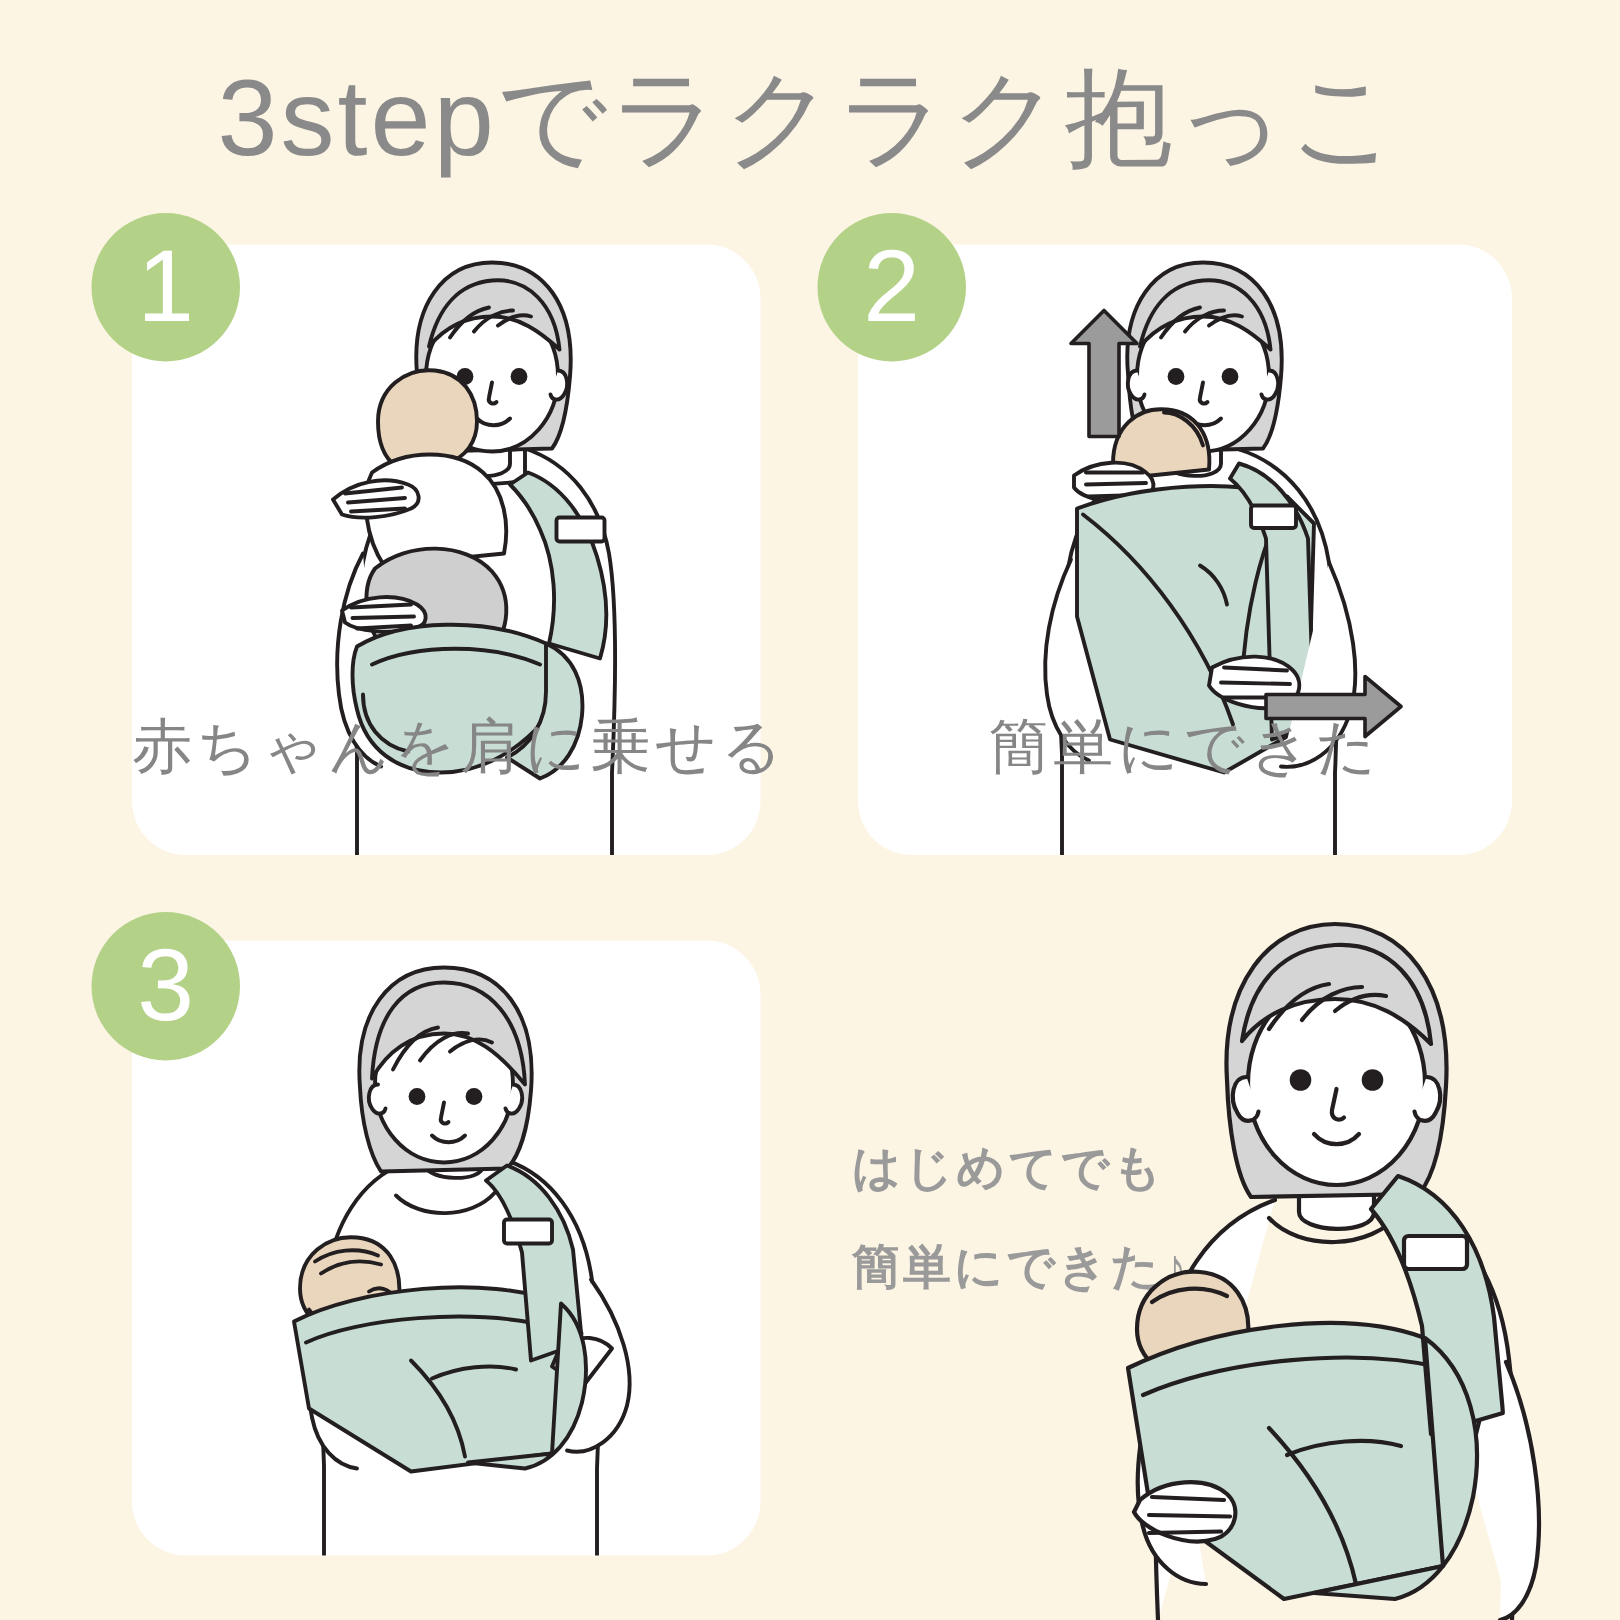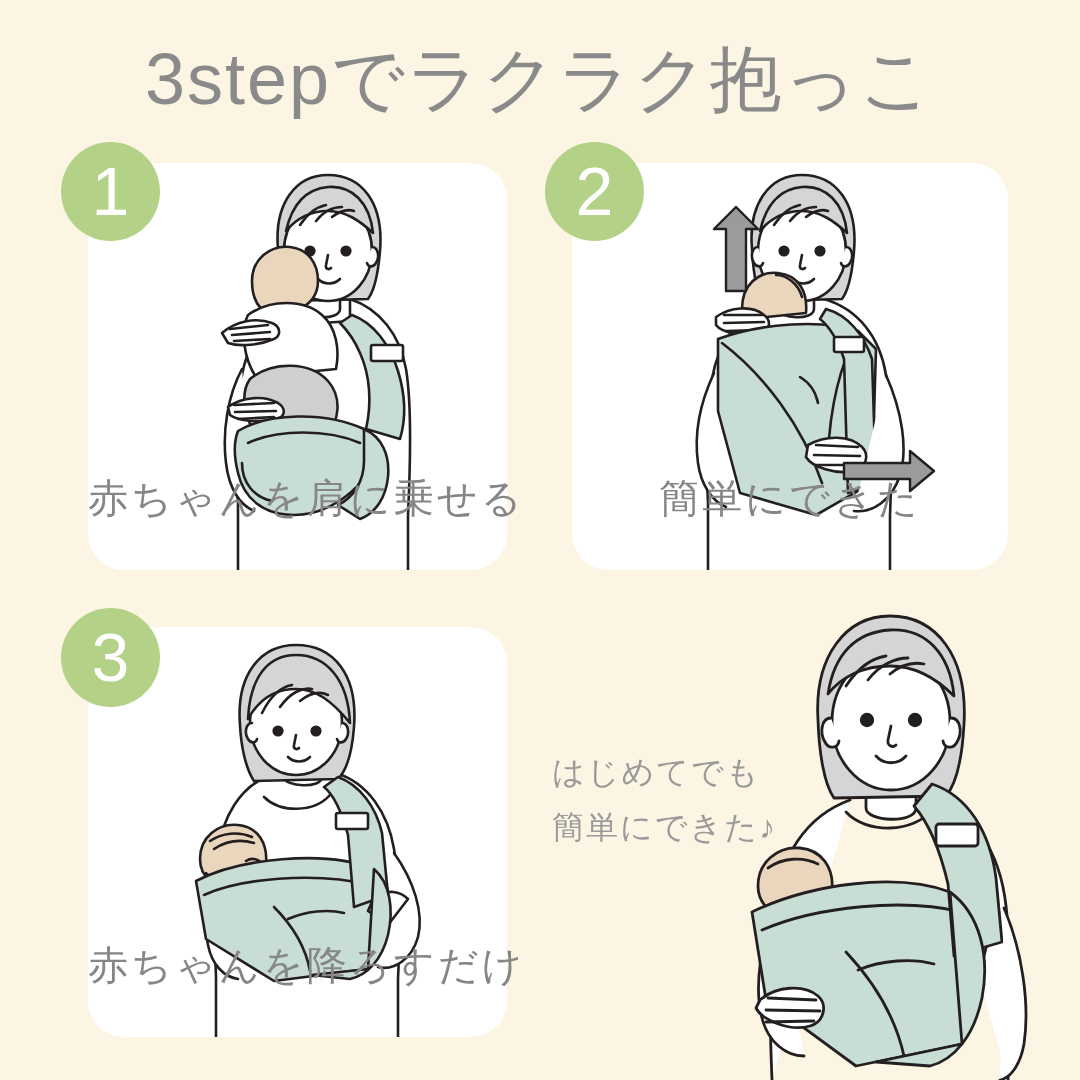--- a/index.html
+++ b/index.html
@@ -82,28 +82,28 @@
     text-align: center;
     font-weight: 500;
   }
   #badge-1 { left: 61px;  top: 142px; }
   #badge-2 { left: 545px; top: 142px; }
   #badge-3 { left: 61px;  top: 608px; }
 
   
   .hero-note {
     position: absolute;
-    left: 552px;
+    left: 568px;
     top: 745px;
     width: 250px;
     font-size: 32px;
-    line-height: 55px;
+    line-height: 66px;
     letter-spacing: 2px;
     color: #9A9A9A;
-    font-weight: 400;
+    font-weight: 700;
     text-align: left;
     white-space: pre-line;
   }
 
   
   .hero {
     position: absolute;
     left: 700px;
     top: 600px;
     width: 380px;
@@ -285,21 +285,20 @@
 
         <path d="M250 150 C272 158 288 180 294 206 L300 268 L266 280 L260 208 C254 186 246 168 236 160 Z" fill="#C8DED5" stroke="#231F20"></path>
         <rect x="248" y="186" width="32" height="16" rx="2" fill="#FFFFFF" stroke="#231F20"></rect>
 
         <path d="M306 226 C326 254 336 286 330 310 C324 332 306 344 290 340" fill="#FFFFFF"></path>
         <path d="M286 270 C300 262 312 264 320 272 L300 298 L280 284 Z" fill="#FFFFFF"></path>
 
         <path d="M286 242 C302 256 306 282 300 308 C294 332 280 348 262 352 L224 348 L280 342 Z" fill="#C8DED5" stroke="#231F20"></path>
       </g>
     </svg>
-    <div class="card-caption">赤ちゃんを降ろすだけ</div>
   </div>
   <div class="badge" id="badge-3">3</div>
 
   <div class="hero-note">はじめてでも
 簡単にできた♪</div>
 
   <svg class="hero" viewBox="0 0 380 480">
     <g fill="none" stroke="#231F20" stroke-width="2.8" stroke-linecap="round" stroke-linejoin="round">
 
       <path d="M150 200 C106 216 80 256 74 310 C68 360 70 432 72 480" fill="#FFFFFF"></path>

